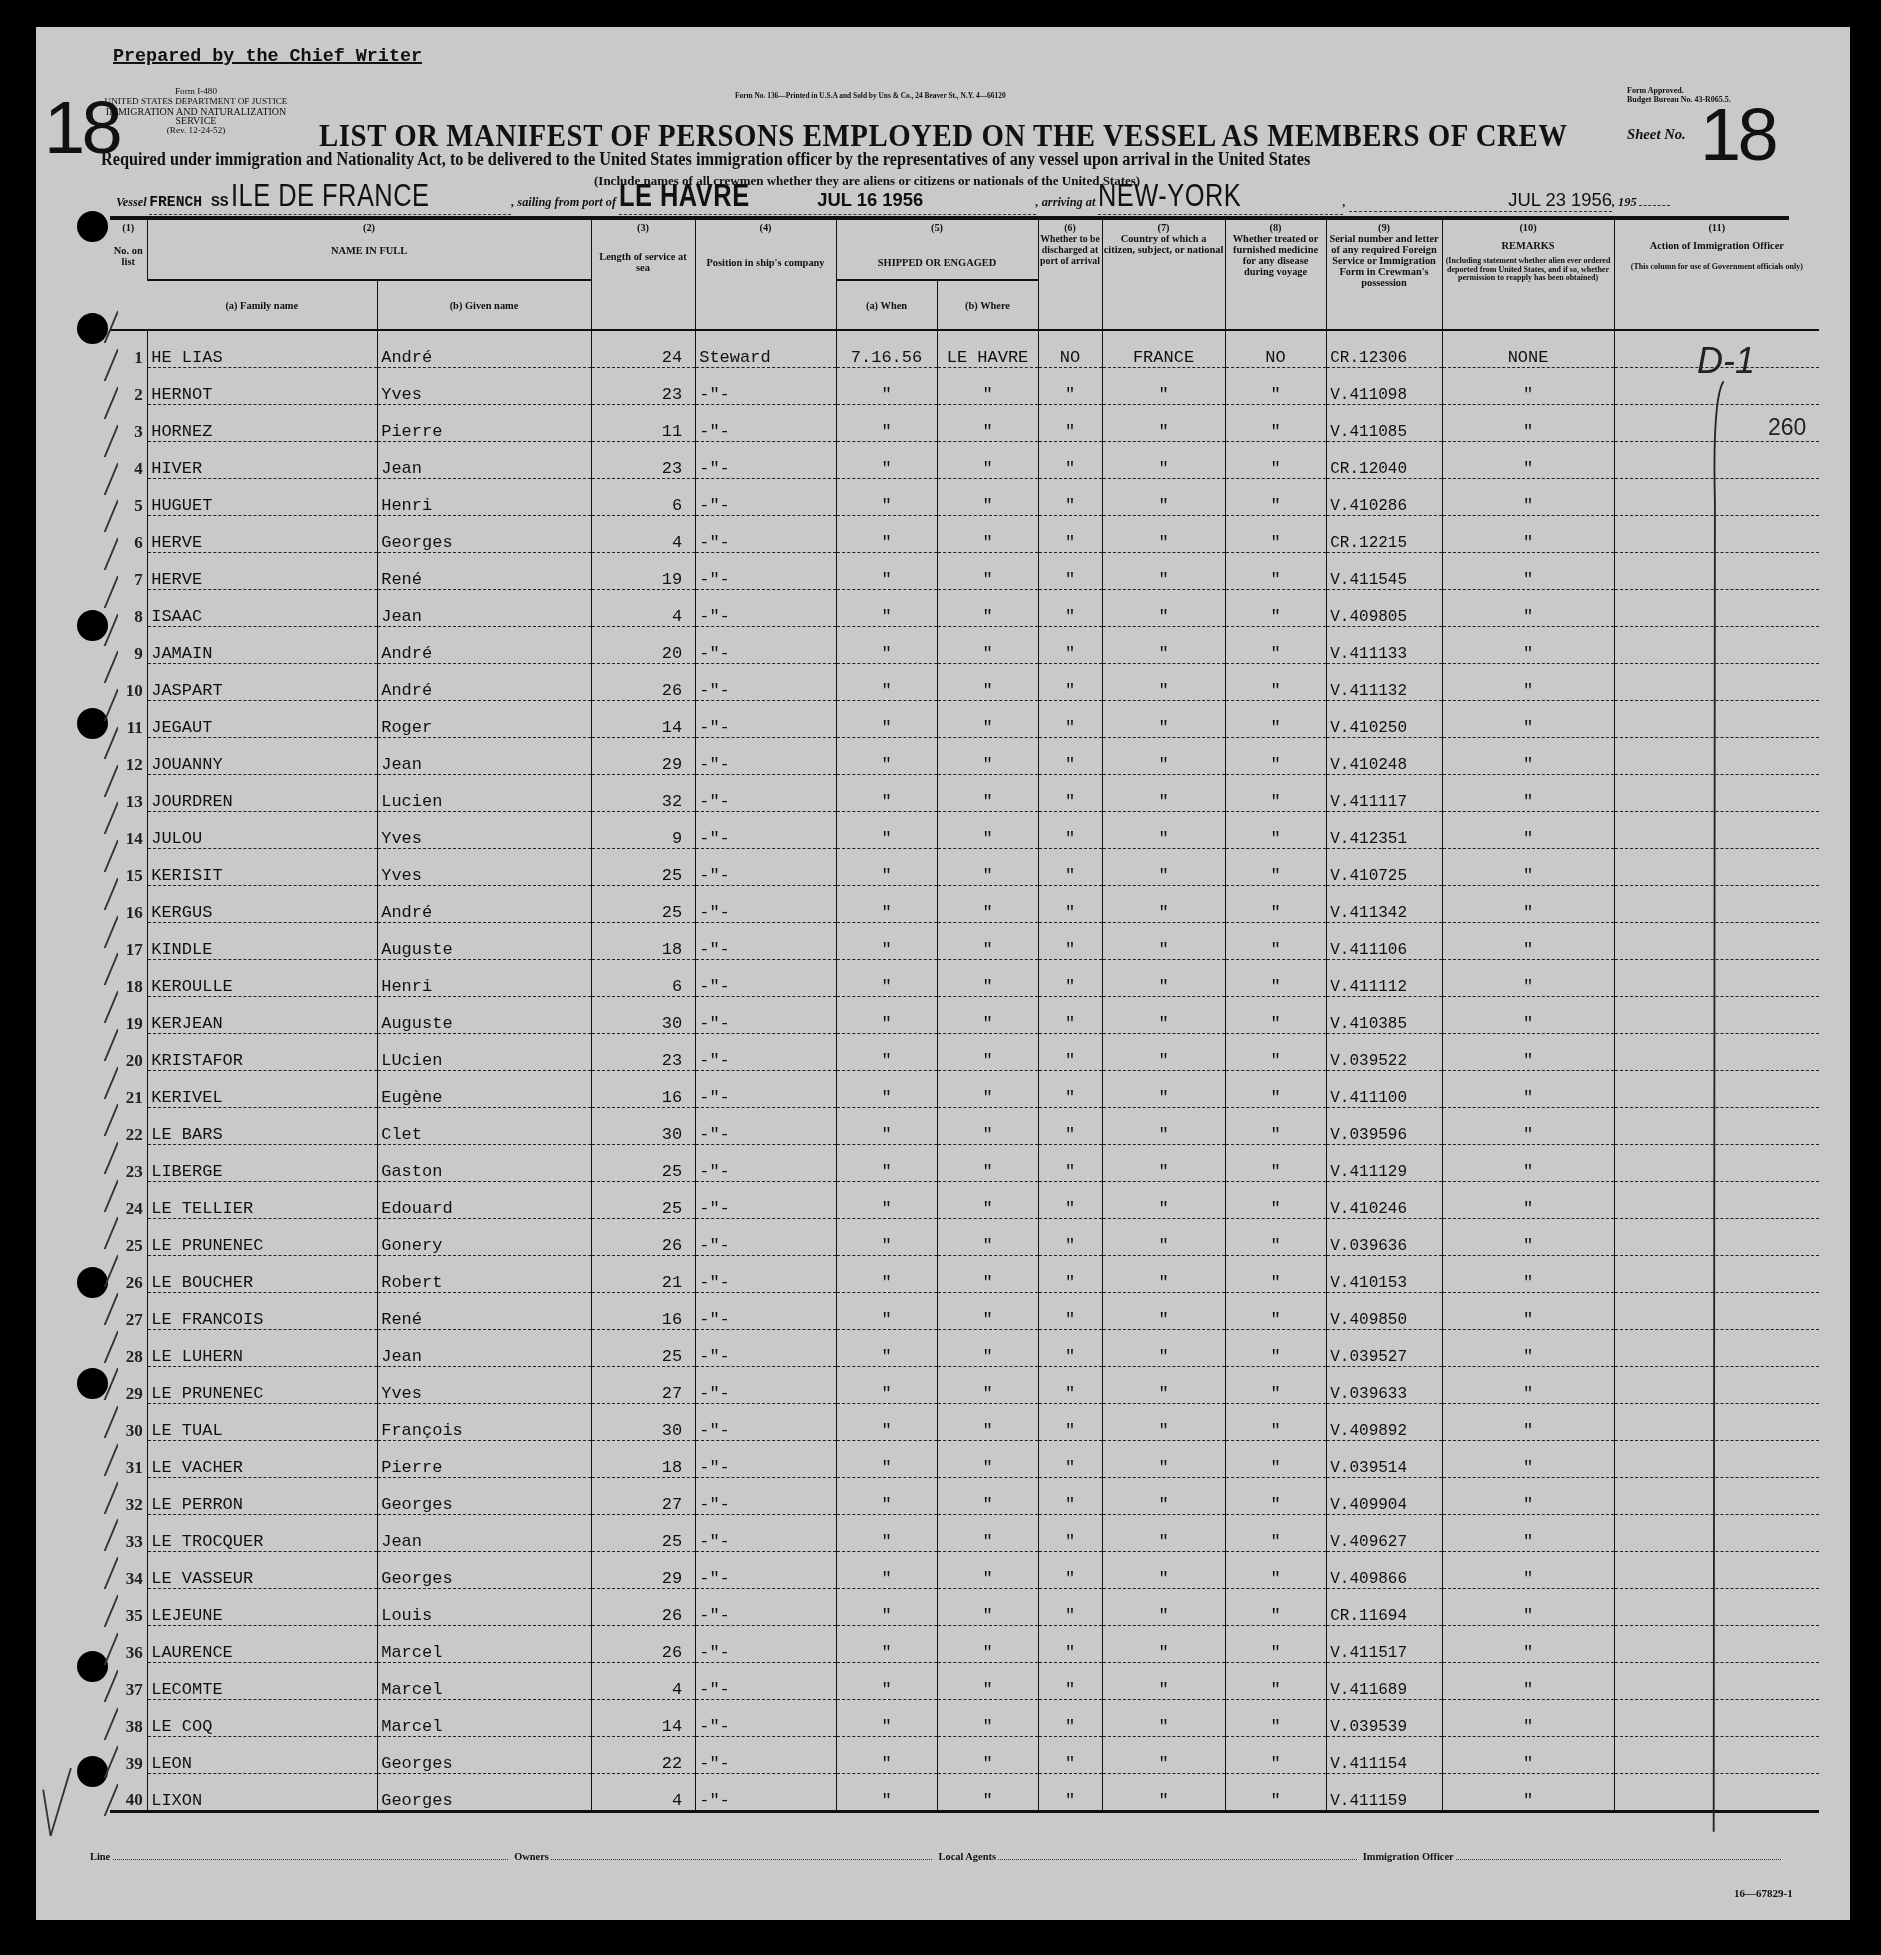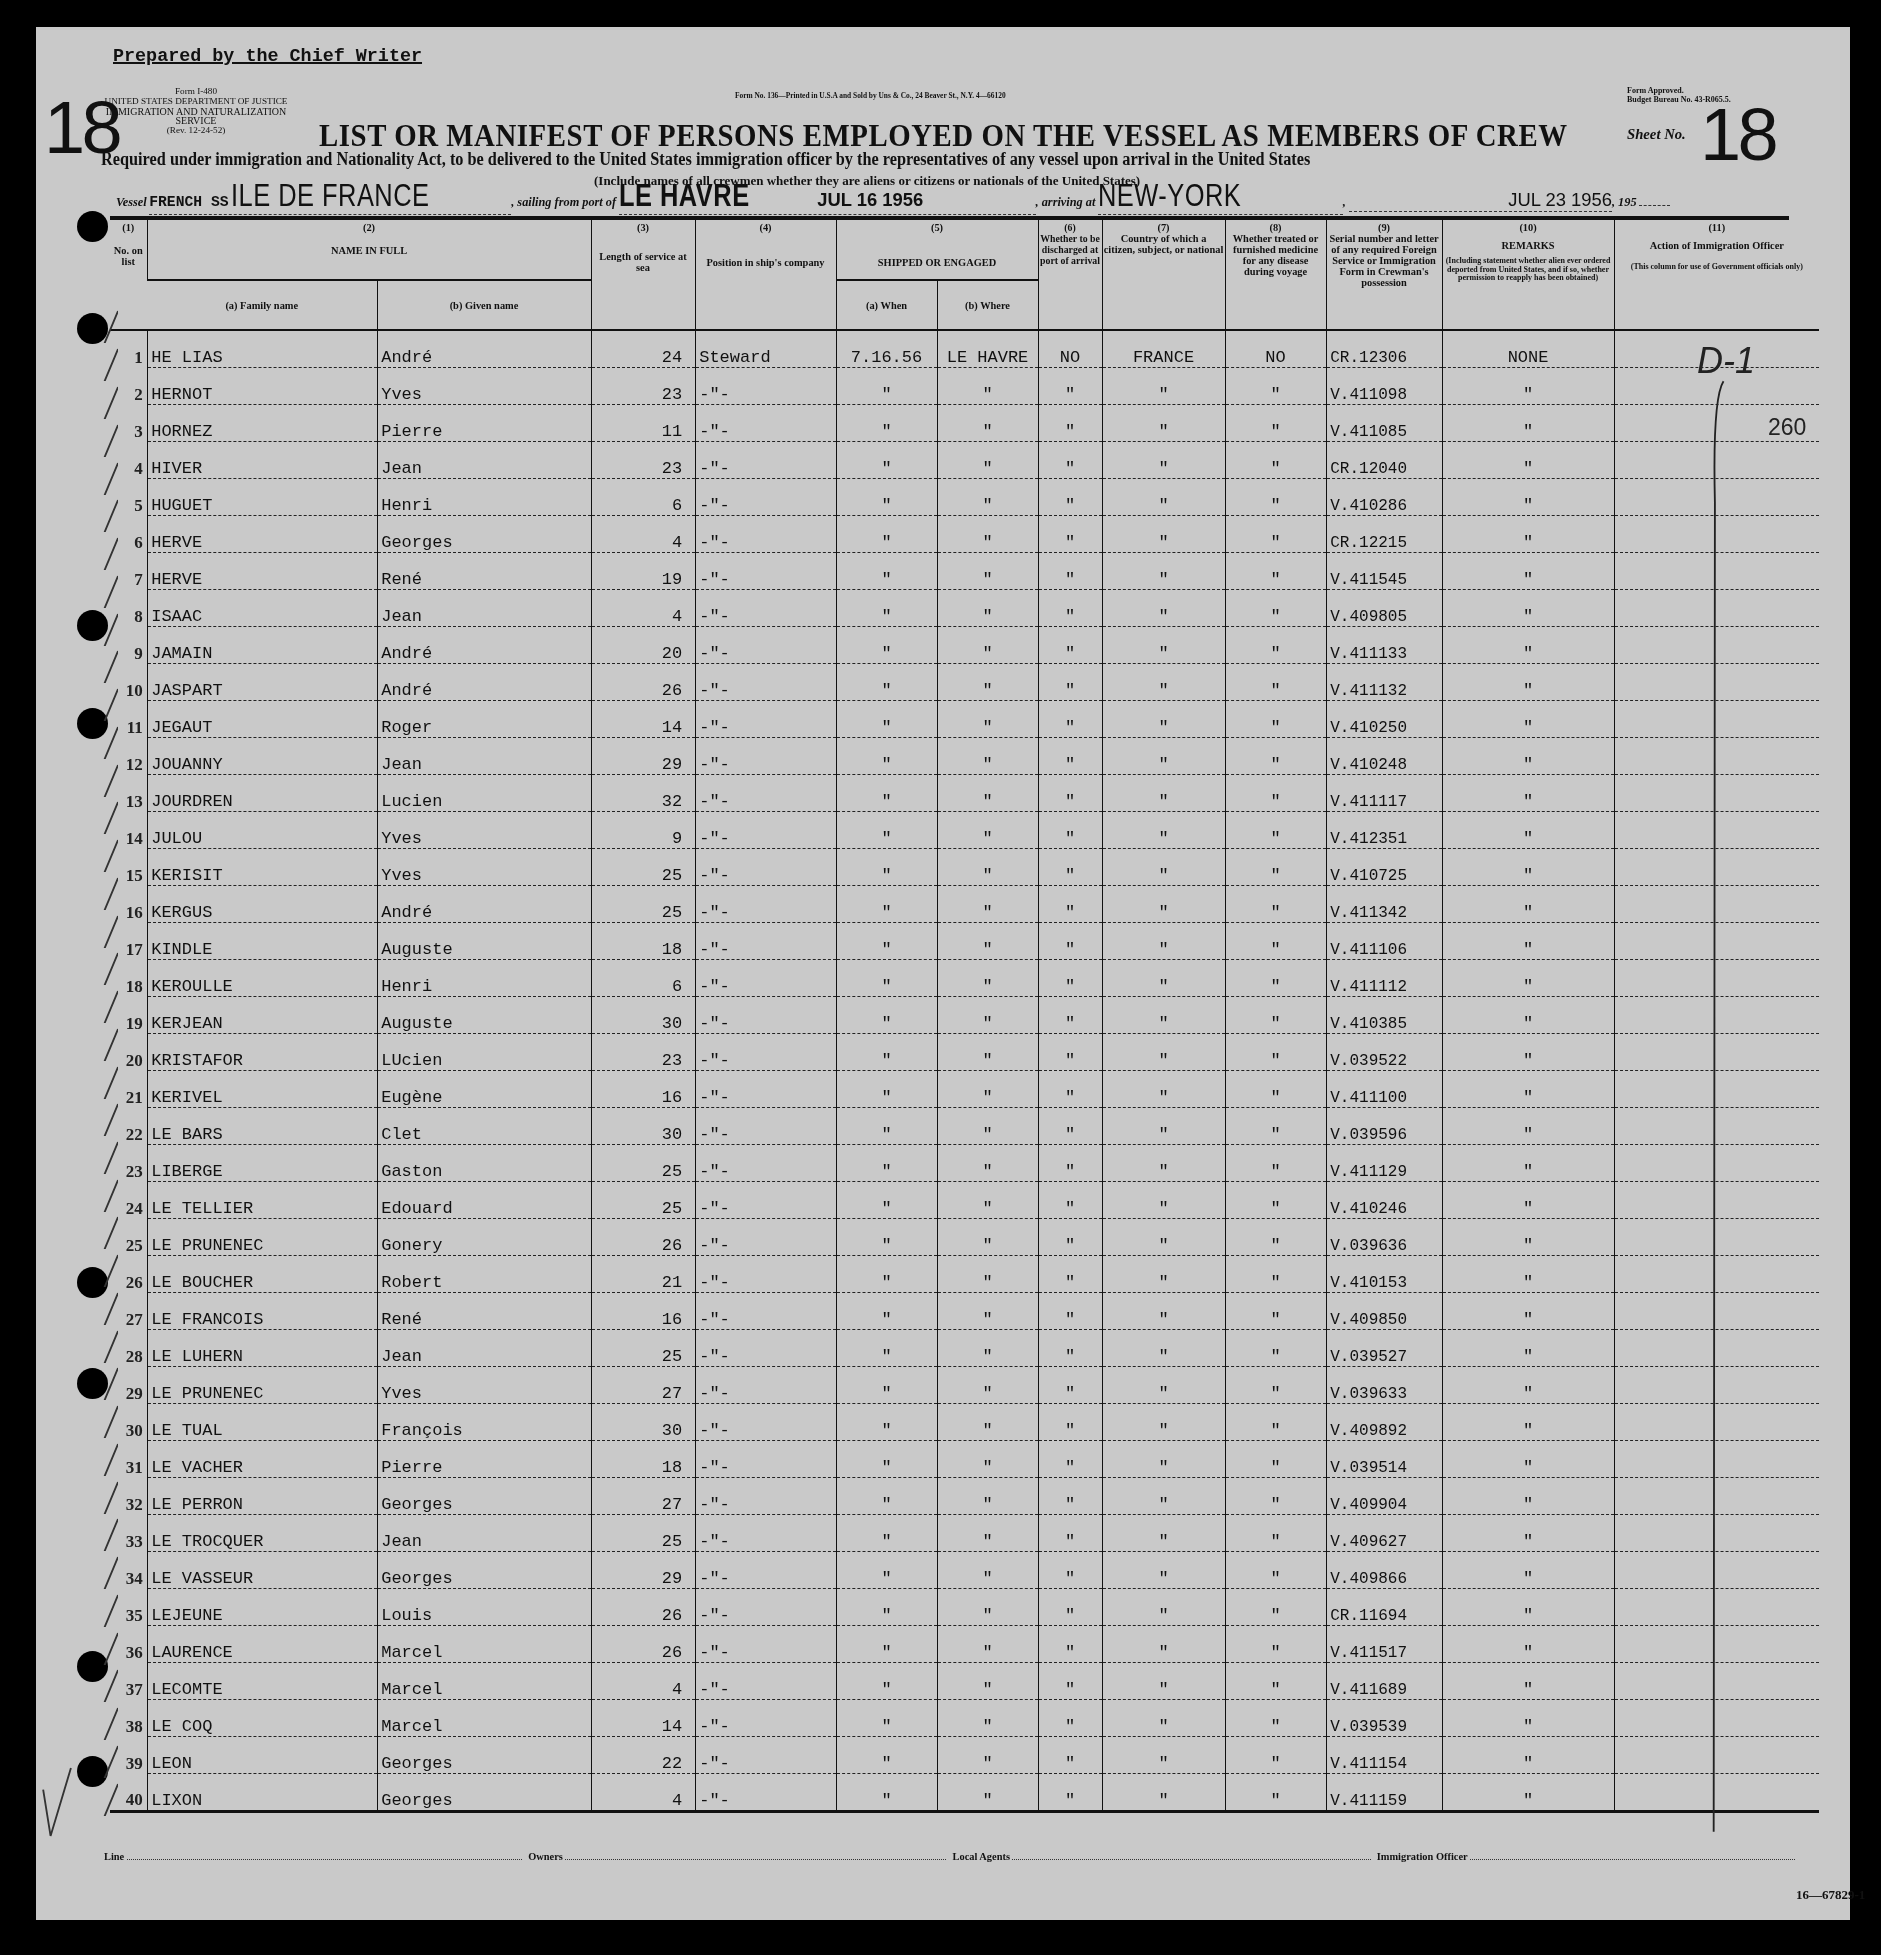--- a/index.html
+++ b/index.html
@@ -28,24 +28,24 @@
   table.manifest thead tr.h1 th { height: 55px; }
   table.manifest thead tr.h2 th { height: 43px; border-top: 2.5px solid #111; }
   table.manifest thead { border-bottom: 2.5px solid #111; }
   table.manifest td { border-left: 1.2px solid #111; height: 36px; padding: 0 3.7px; font-family: "Liberation Mono", monospace; font-size: 17px; white-space: nowrap; vertical-align: bottom; border-bottom: 1.8px dashed #222; }
   table.manifest td:first-child { border-left: none; border-bottom: none; font-family: "Liberation Serif", serif; font-weight: bold; text-align: right; color: #222; }
   table.manifest td.c { text-align: center; }
   table.manifest td.r { text-align: right; padding-right: 12.3px; }
   table.manifest td.serial { font-size: 16px; }
   table.manifest tbody { border-bottom: 3.7px solid #111; }
   .punch { position: absolute; width: 31px; height: 31px; background: #000; border-radius: 50%; left: 77px; }
-  .footer { position: absolute; top: 1851px; left: 104px; width: 1697px; font-weight: bold; font-size: 10.4px; display: flex; }
+  .footer { position: absolute; top: 1851px; left: 90px; width: 1697px; font-weight: bold; font-size: 10.4px; display: flex; }
   .footer .fld { flex: 1; display: flex; align-items: flex-end; }
   .footer .fld .dl { flex: 1; border-bottom: 1.2px dotted #333; margin: 0 6.1px 1.8px 2.5px; }
-  .formno { position: absolute; left: 1796px; top: 1887px; font-weight: bold; font-size: 13px; }
+  .formno { position: absolute; left: 1734px; top: 1887px; font-weight: bold; font-size: 11px; }
   .annot { position: absolute; font-family: "Liberation Sans", sans-serif; color: #222; text-align: right; }
   .check { position: absolute; left: 75px; width: 43px; height: 37px; }
   .small-note { font-size: 8px; line-height: 8.6px; font-weight: bold; }
 </style>
 </head>
 <body>
 
 <div class="paper"></div>
 
 <div class="abs prepared">Prepared by the Chief Writer</div>

